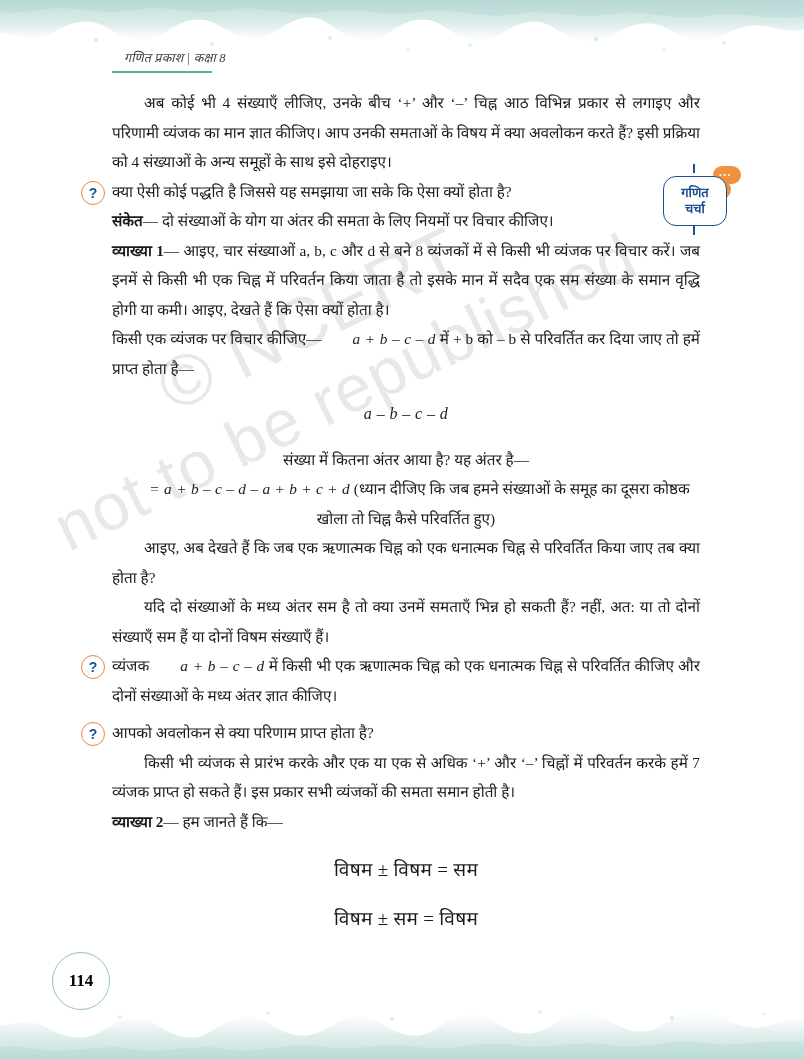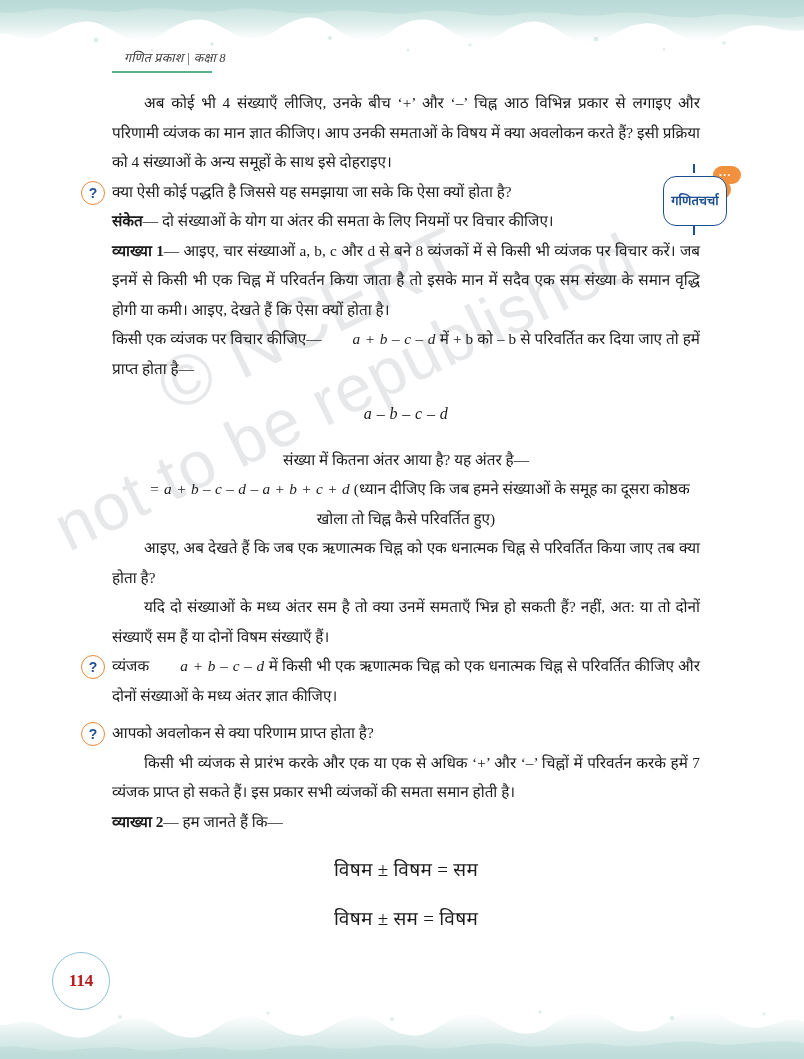--- a/index.html
+++ b/index.html
@@ -70,42 +70,42 @@
     line-height:1;background:#fff;
   }
 
   
   .badge{
     position:absolute;left:657px;top:158px;width:96px;height:84px;
   }
   .badge .frame{
     position:absolute;left:6px;top:18px;width:62px;height:48px;
     border:1.7px solid #1d4f91;border-radius:13px;background:#fff;
-    display:flex;flex-direction:row;align-items:center;justify-content:center;
+    display:flex;flex-direction:column;align-items:center;justify-content:center;
   }
   .badge .frame span{
     color:#1d4f91;font-size:13px;font-weight:bold;line-height:16px;
     font-family:"Liberation Serif","DejaVu Serif",serif;
   }
   .badge .tick{position:absolute;width:1.7px;height:9px;background:#1d4f91;left:36px;}
   .badge .tick-t{top:6px;}
   .badge .tick-b{top:68px;}
   .bub{position:absolute;background:#f2913d;border-radius:9px;}
   .bub1{left:56px;top:8px;width:28px;height:18px;}
   .bub2{left:48px;top:22px;width:26px;height:19px;border-radius:10px;}
   .bub-dots{position:absolute;color:#fff;font-size:8px;line-height:1;letter-spacing:1.5px;}
   .bd1{left:62px;top:14px;}
   .bd2{left:53px;top:29px;}
 
   
   .pagenum{
     position:absolute;left:52px;top:952px;width:56px;height:56px;
     border-radius:50%;border:1.4px solid #8fc3d6;background:#fff;
     display:flex;align-items:center;justify-content:center;
-    font-size:17px;font-weight:bold;color:#b91c1c;
+    font-size:17px;font-weight:bold;color:#000000;
     font-family:"Liberation Serif","DejaVu Serif",serif;
   }
 </style>
 </head>
 <body>
 
 <div class="page">
 
   <svg class="wash wash-top" viewBox="0 0 804 64" preserveAspectRatio="none">
     <defs>

